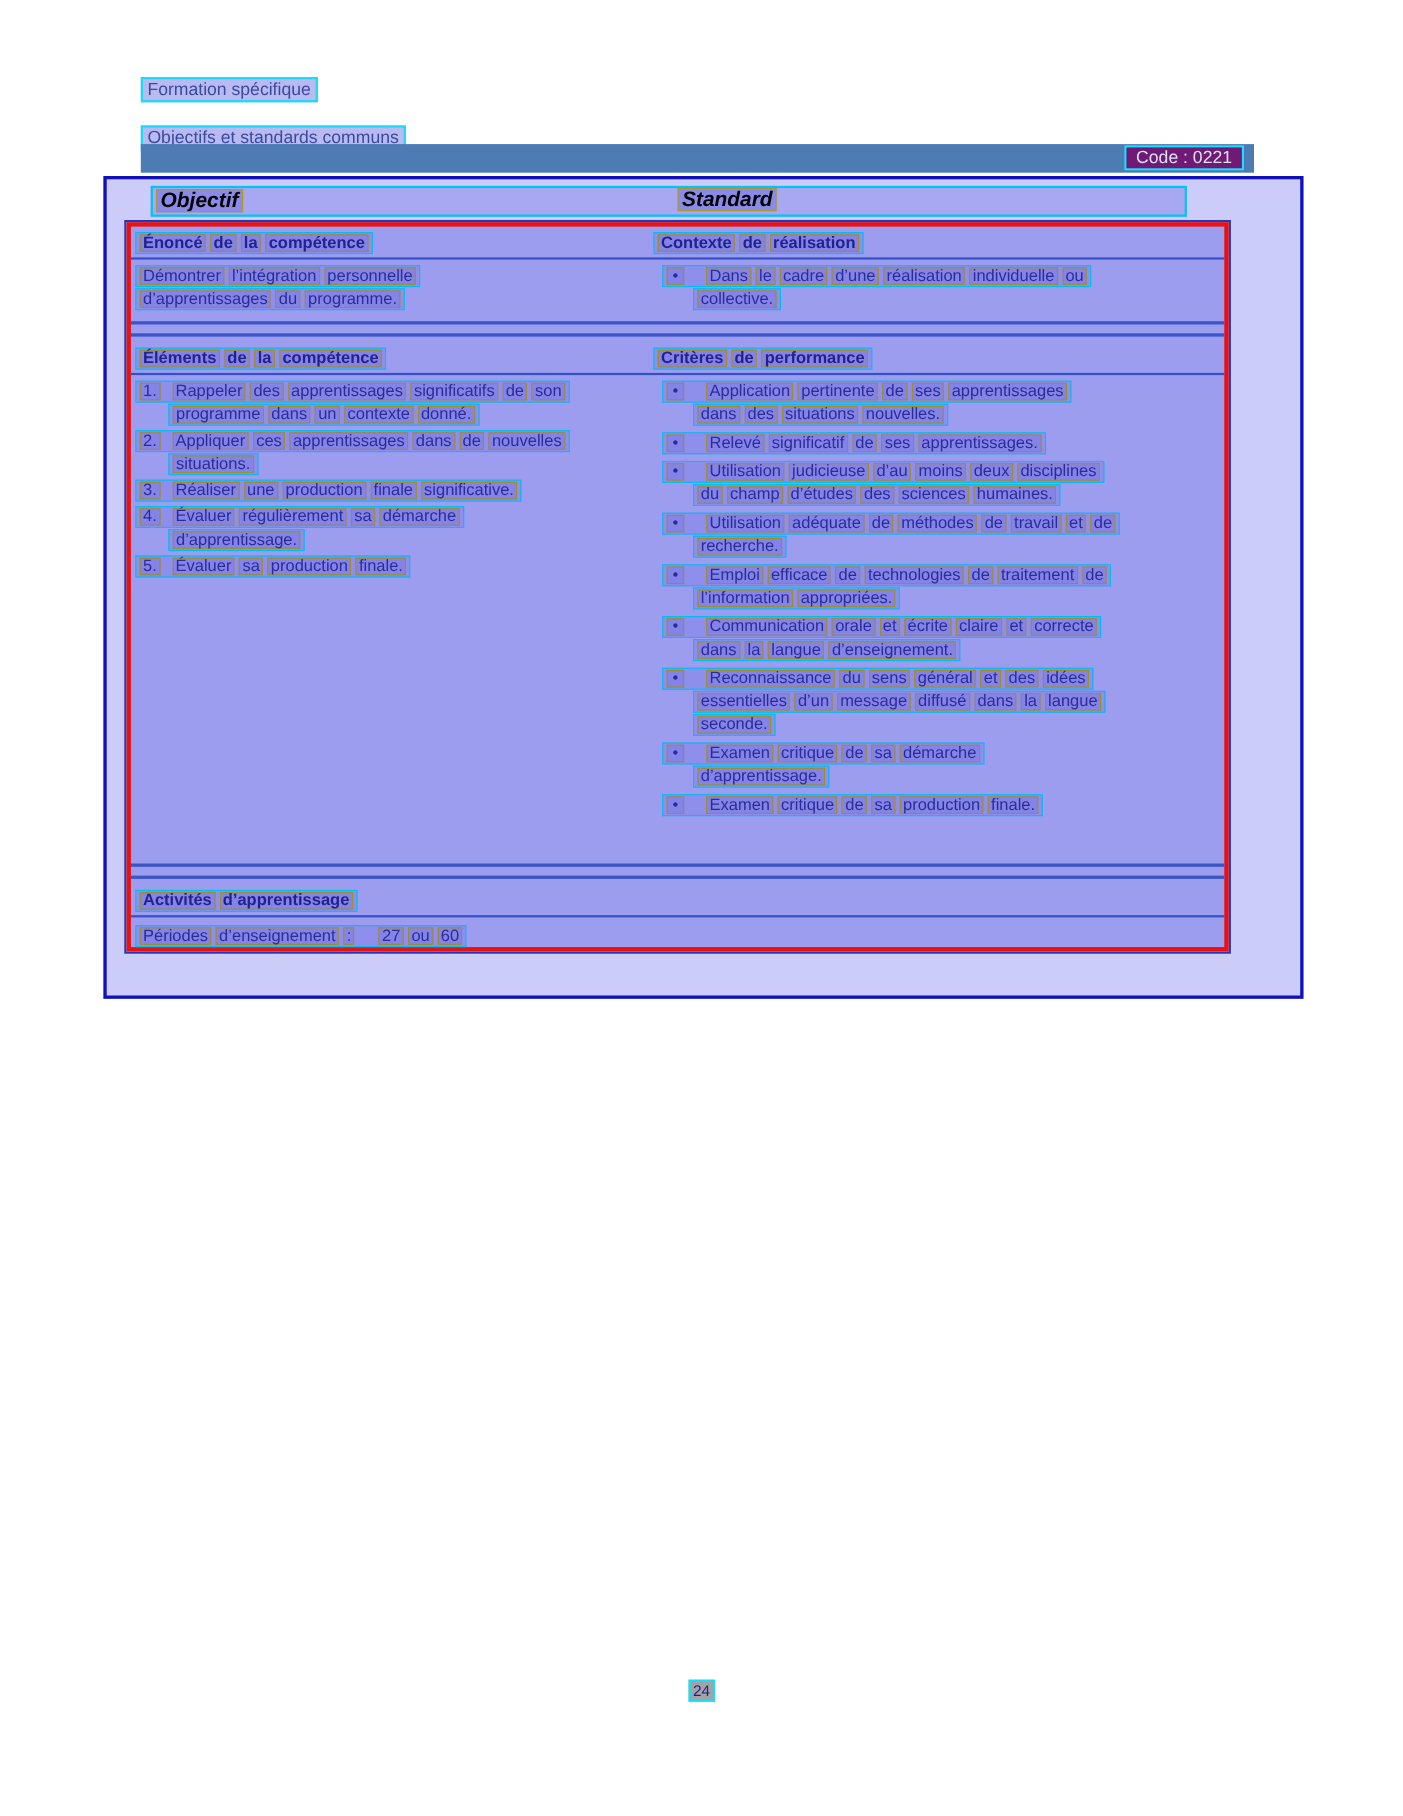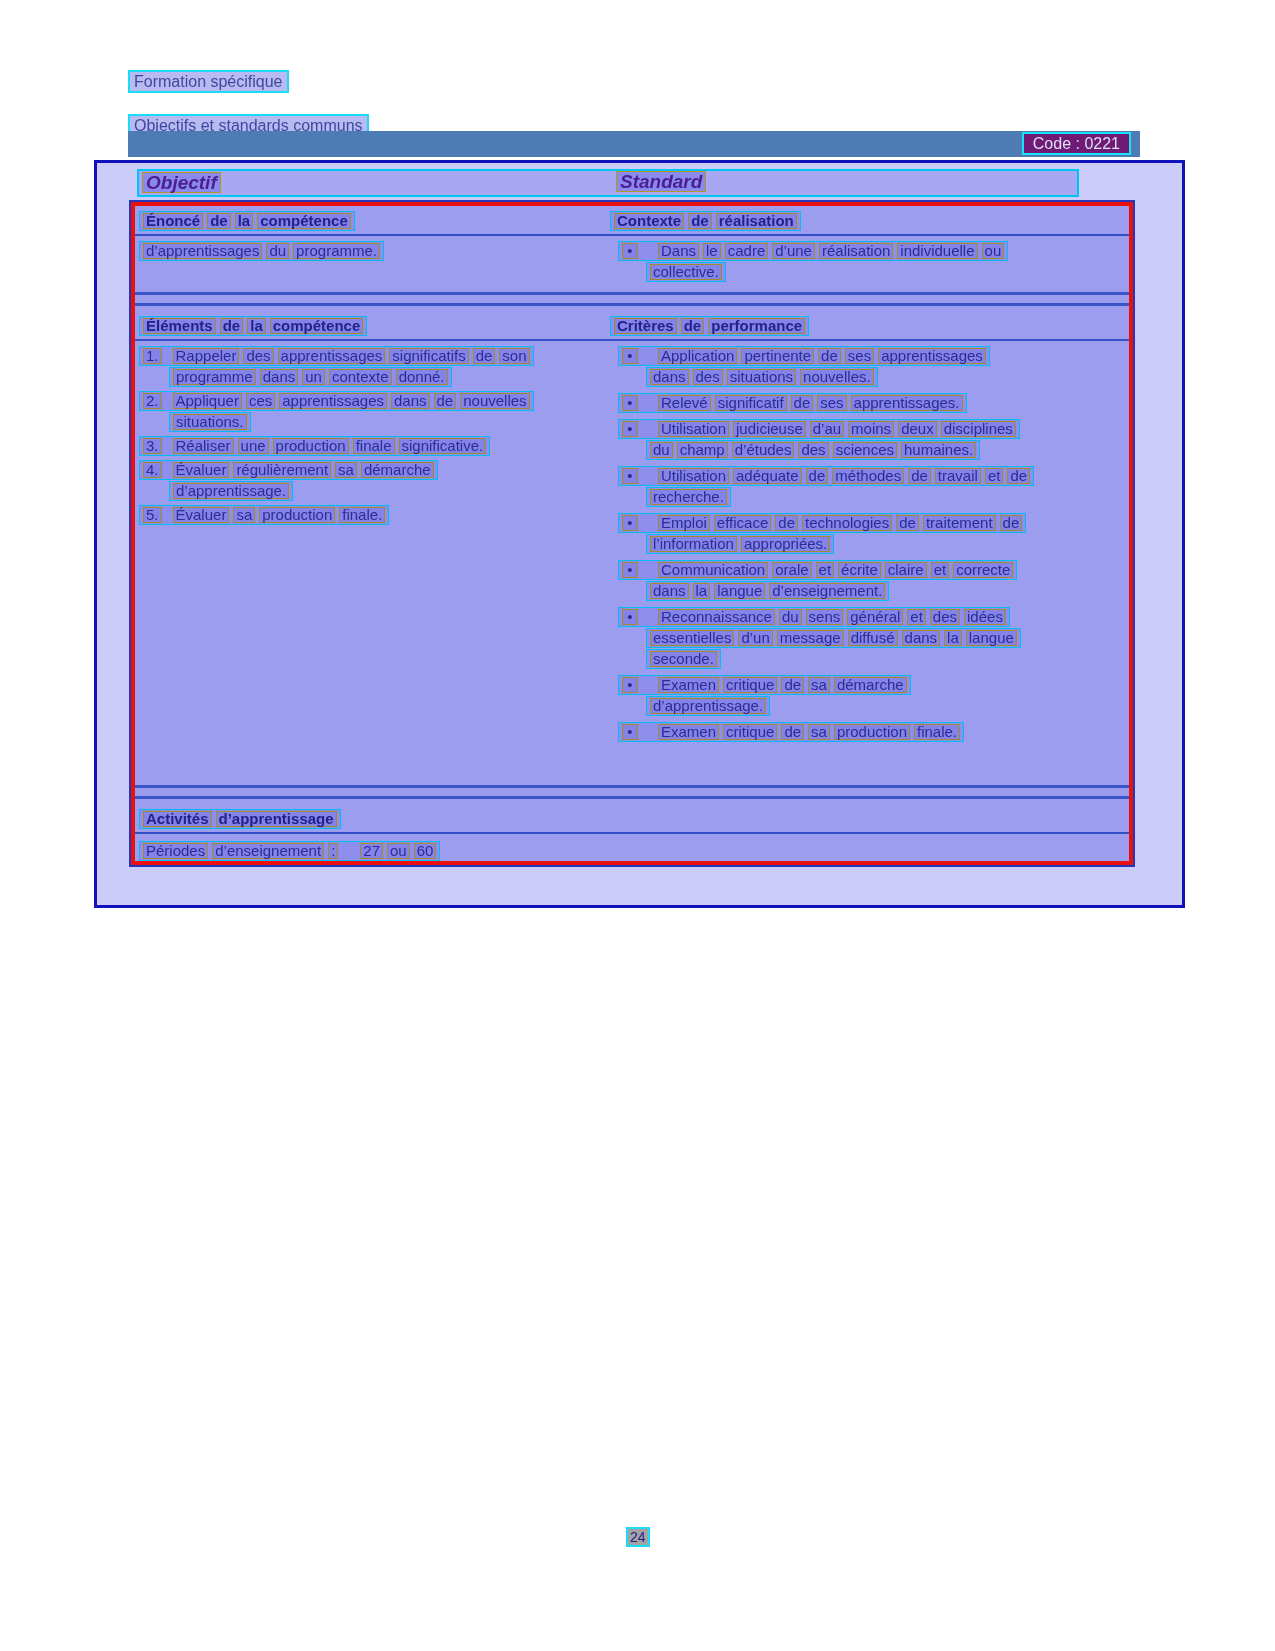--- a/index.html
+++ b/index.html
@@ -30,26 +30,26 @@
   .code-box{position:absolute;right:9px;top:1px;border:2px solid #17e2fb;color:#d9e2f4;
             font-size:16px;line-height:19px;padding:0 9px;background:#701a75;}
 
   
   .outer{position:absolute;left:94px;top:160px;width:1085px;height:742px;
          border:3px solid #1111bb;background:#ccccf8;}
 
   
   .os-ln{position:absolute;left:40px;top:6px;width:932px;height:22px;
          border:2px solid #00c4f4;background:#a8a8f2;}
-  .os-w{font-size:19px;line-height:19px;font-weight:bold;font-style:italic;color:#4c1d95;
+  .os-w{font-size:19px;line-height:19px;font-weight:bold;font-style:italic;color:#000000;
         background:#8a8aea;border:1.5px solid #b09a20;padding:0 3px;}
   .os-w.standard{position:absolute;left:477px;top:0;}
 
   
-  .blue-wrap{position:absolute;left:32px;top:37px;border:2px solid #2636b8;}
+  .blue-wrap{position:absolute;left:16px;top:37px;border:2px solid #2636b8;}
   .red-table{width:994px;height:655px;border:4px solid #ea1010;background:#9d9df0;
              display:flex;flex-direction:column;box-sizing:content-box;}
   .grid{display:flex;}
   .cell-left{width:475px;padding-left:4px;box-sizing:border-box;}
   .cell-right{flex:1;}
   .hdr-row{margin:5px 0 3px 0;}
   .rule{height:2px;background:#3350c8;margin-bottom:5px;}
   .divider{height:8px;border-top:3px solid #3a55c8;border-bottom:3px solid #3a55c8;
            margin:4px 0 5px 0;}
   .spacer{flex:1;}
@@ -92,20 +92,21 @@
             <span class="ln hdr"><span class="w">Énoncé</span><span class="w">de</span><span class="w">la</span><span class="w">compétence</span></span>
           </div>
           <div class="cell-right">
             <span class="ln hdr"><span class="w">Contexte</span><span class="w">de</span><span class="w">réalisation</span></span>
           </div>
         </div>
         <div class="rule"></div>
 
         <div class="grid">
           <div class="cell-left">
+              <div class="tl"><span class="ln"><span class="w">Démontrer</span><span class="w">l’intégration</span><span class="w">personnelle</span></span></div>
               <div class="tl"><span class="ln"><span class="w">d’apprentissages</span><span class="w">du</span><span class="w">programme.</span></span></div>
             </div>
           <div class="cell-right">
               <div class="item">
                 <div class="tl"><span class="ln"><span class="w marker bullet">•</span><span class="w">Dans</span><span class="w">le</span><span class="w">cadre</span><span class="w">d’une</span><span class="w">réalisation</span><span class="w">individuelle</span><span class="w">ou</span></span></div>
                 <div class="tl cont"><span class="ln"><span class="w">collective.</span></span></div>
               </div>
             </div>
         </div>
 

